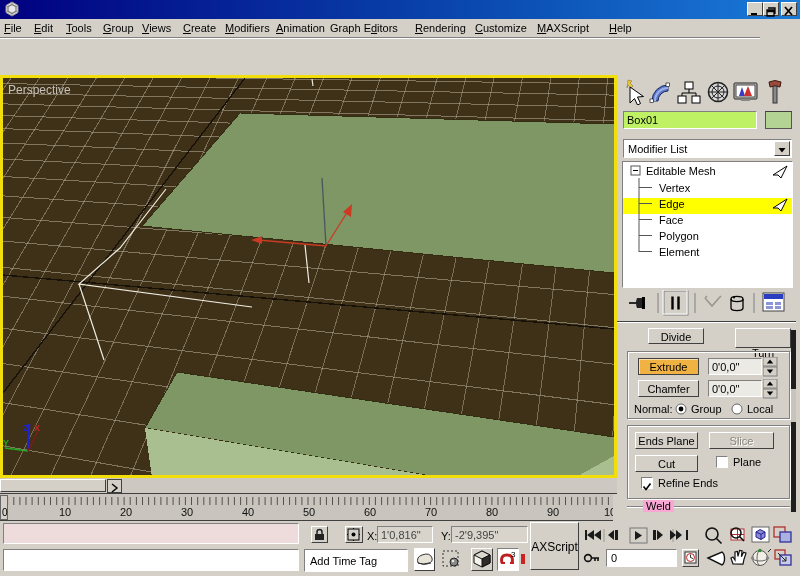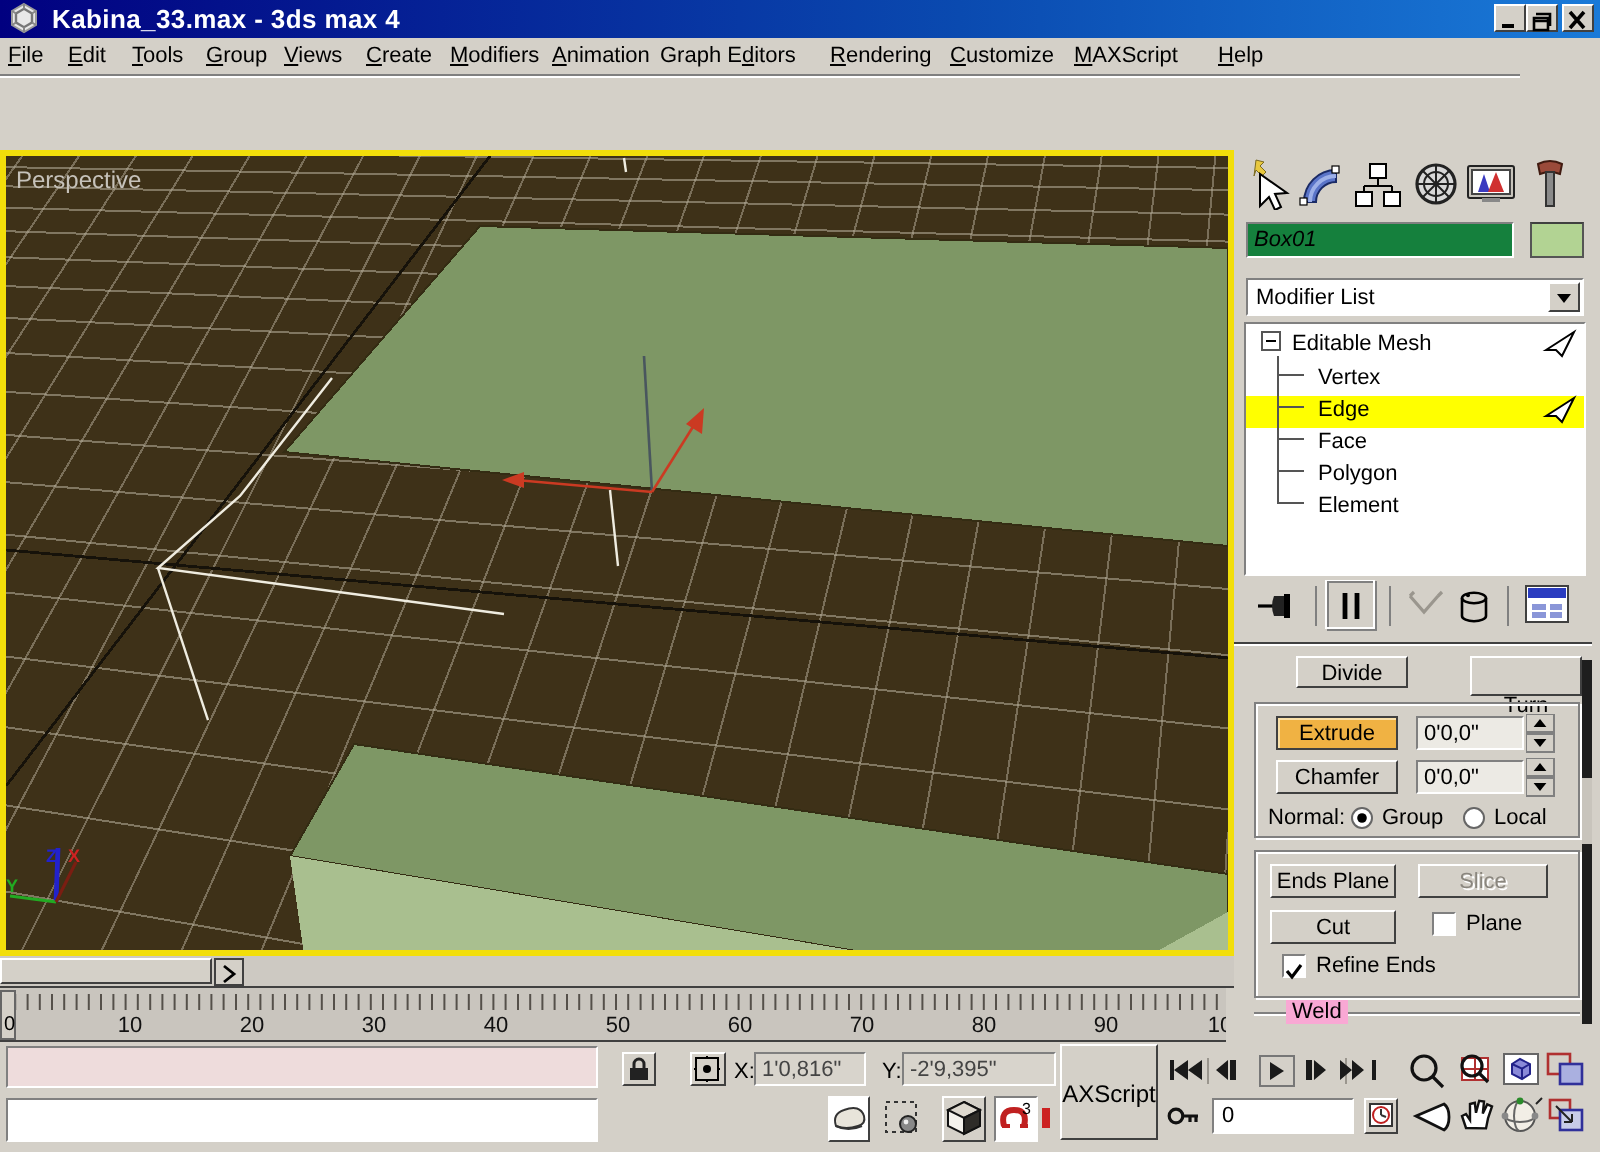--- a/index.html
+++ b/index.html
@@ -11,21 +11,20 @@
 .t11{font-size:11px;color:#000;}
 </style></head>
 <body>
 
 <div class="abs" style="left:0;top:0;width:800px;height:19px;background:linear-gradient(90deg,#010080 0%,#0a4ab0 60%,#1a7ad8 100%);">
  <svg class="abs" style="left:4px;top:1px" width="16" height="16" viewBox="0 0 16 16">
   <polygon points="8,1 14,4.5 14,11.5 8,15 2,11.5 2,4.5" fill="#e8e8e8" stroke="#9a9a9a"></polygon>
   <polygon points="8,3.4 12,5.7 12,10.3 8,12.6 4,10.3 4,5.7" fill="none" stroke="#777" stroke-width="1.2"></polygon>
   <path d="M8 3.4V1M12 5.7l2-1.2M12 10.3l2 1.2M8 12.6V15M4 10.3l-2 1.2M4 5.7 2 4.5" stroke="#888" stroke-width="1"></path>
  </svg>
- <div class="abs" style="left:26px;top:2px;font-size:13px;font-weight:bold;color:#fff;letter-spacing:0.2px;">Kabina_33.max - 3ds max 4</div>
  <div class="abs btn" style="left:747px;top:2px;width:16px;height:14px;"><svg width="14" height="12">
         <path d="M3 9h6" stroke="#000" stroke-width="2"></path>
       </svg></div>
  <div class="abs btn" style="left:763px;top:2px;width:16px;height:14px;"><svg width="14" height="12">
         <path d="M4 3h7v6M3 5h7v6h-7z M3 6.5h7" stroke="#000" fill="none" stroke-width="1.3"></path>
       </svg></div>
  <div class="abs btn" style="left:781px;top:2px;width:16px;height:14px;"><svg width="14" height="12">
         <path d="M3 2l7 8M10 2l-7 8" stroke="#000" stroke-width="1.8"></path>
       </svg></div>
 </div>
@@ -354,21 +353,21 @@
    <path d="M5 15 L8 6 L11 15z" fill="#3a3ac0"></path>
    <path d="M10 15 L14 5 L18 15z" fill="#d03030"></path>
    <rect x="7" y="18" width="9" height="2" fill="#888"></rect>
   </g>
   <g transform="translate(146,1)">
    <path d="M3 2 q6 -3 12 0 l-1 5 q-5 -2 -10 0 z" fill="#9a4a3a" stroke="#401a10"></path>
    <rect x="7" y="6" width="4" height="17" fill="#8a8a8a" stroke="#333"></rect>
   </g>
  </svg>
 
- <div class="abs sunk" style="left:6px;top:36px;width:134px;height:18px;background:#15803d;font-style:italic;">
+ <div class="abs sunk" style="left:6px;top:36px;width:134px;height:18px;background:#bef264;">
       <div class="t11" style="position:absolute;left:3px;top:2px;">Box01</div>
     </div>
  <div class="abs" style="left:148px;top:36px;width:27px;height:18px;background:#b2d393;border:1px solid #555;border-top-color:#404040;"></div>
 
  <div class="abs sunk" style="left:6px;top:64px;width:169px;height:19px;background:#fff;">
    <div class="t11" style="position:absolute;left:4px;top:3px;">Modifier List</div>
    <div class="btn abs" style="right:1px;top:1px;width:16px;height:15px;"><svg width="14" height="13">
           <path d="M3.5 5l3.5 4.5L10.5 5z" fill="#000"></path>
         </svg></div>
  </div>
@@ -502,20 +501,23 @@
       </svg></div>
  <div class="abs t11" style="left:367px;top:9px;">X:</div>
  <div class="abs sunk" style="left:377px;top:5px;width:56px;height:17px;background:#d8d4cc;">
       <div style="position:absolute;left:3px;top:2px;font-size:11px;color:#444;">1'0,816"</div>
     </div>
  <div class="abs t11" style="left:441px;top:9px;">Y:</div>
  <div class="abs sunk" style="left:451px;top:5px;width:77px;height:17px;background:#d8d4cc;">
       <div style="position:absolute;left:3px;top:2px;font-size:11px;color:#444;">-2'9,395"</div>
     </div>
 
+ <div class="abs sunk" style="left:304px;top:28px;width:104px;height:23px;background:#fff;">
+      <div class="t11" style="position:absolute;left:5px;top:5px;">Add Time Tag</div>
+    </div>
 
  <div class="abs btn" style="left:414px;top:27px;width:21px;height:23px;background:#fff;"><svg width="19" height="21" viewBox="0 0 19 21">
         <path d="M3 14 q-2 -6 4 -8 q8 -3 10 3 q1 4 -3 5 q-6 2 -11 0z" fill="#e8e4da" stroke="#333"></path>
         <path d="M3 14 q6 3 13 0" fill="none" stroke="#333"></path>
       </svg></div>
  <div class="abs" style="left:442px;top:29px;width:19px;height:19px;"><svg width="19" height="19" viewBox="0 0 19 19">
         <rect x="1" y="1" width="15" height="15" fill="none" stroke="#333" stroke-dasharray="2 2"></rect>
         <circle cx="12" cy="12" r="4" fill="#888" stroke="#222"></circle>
         <circle cx="11" cy="11" r="1.2" fill="#eee"></circle>
       </svg></div>

